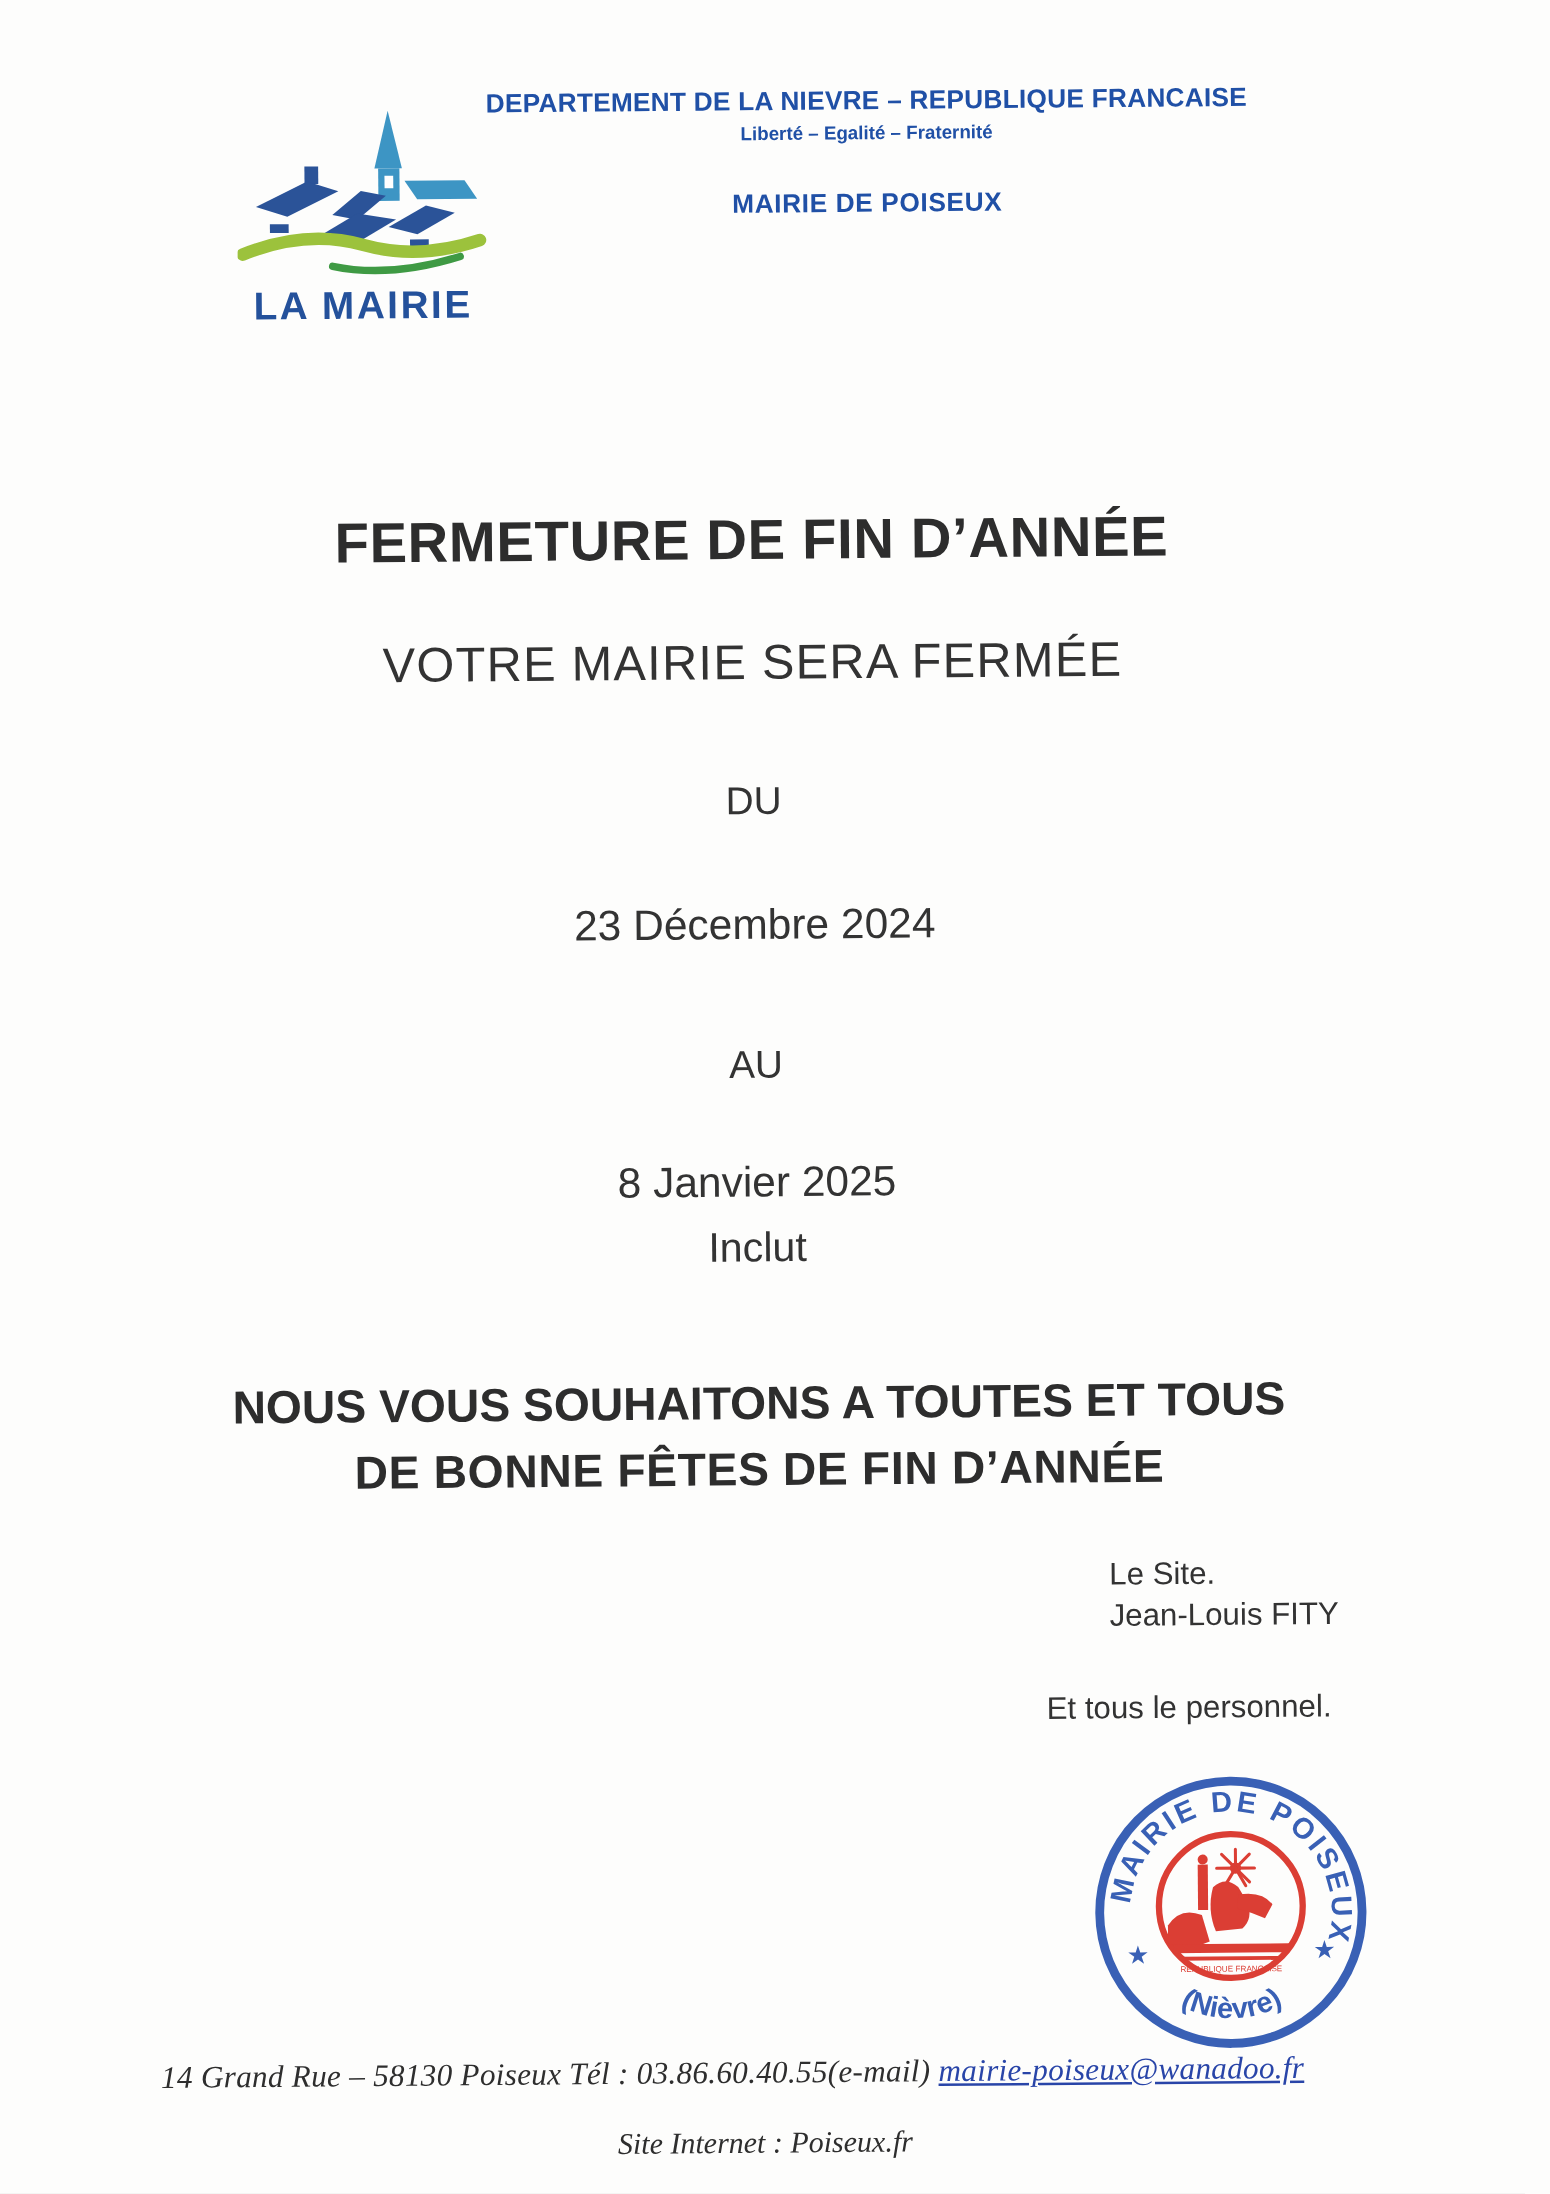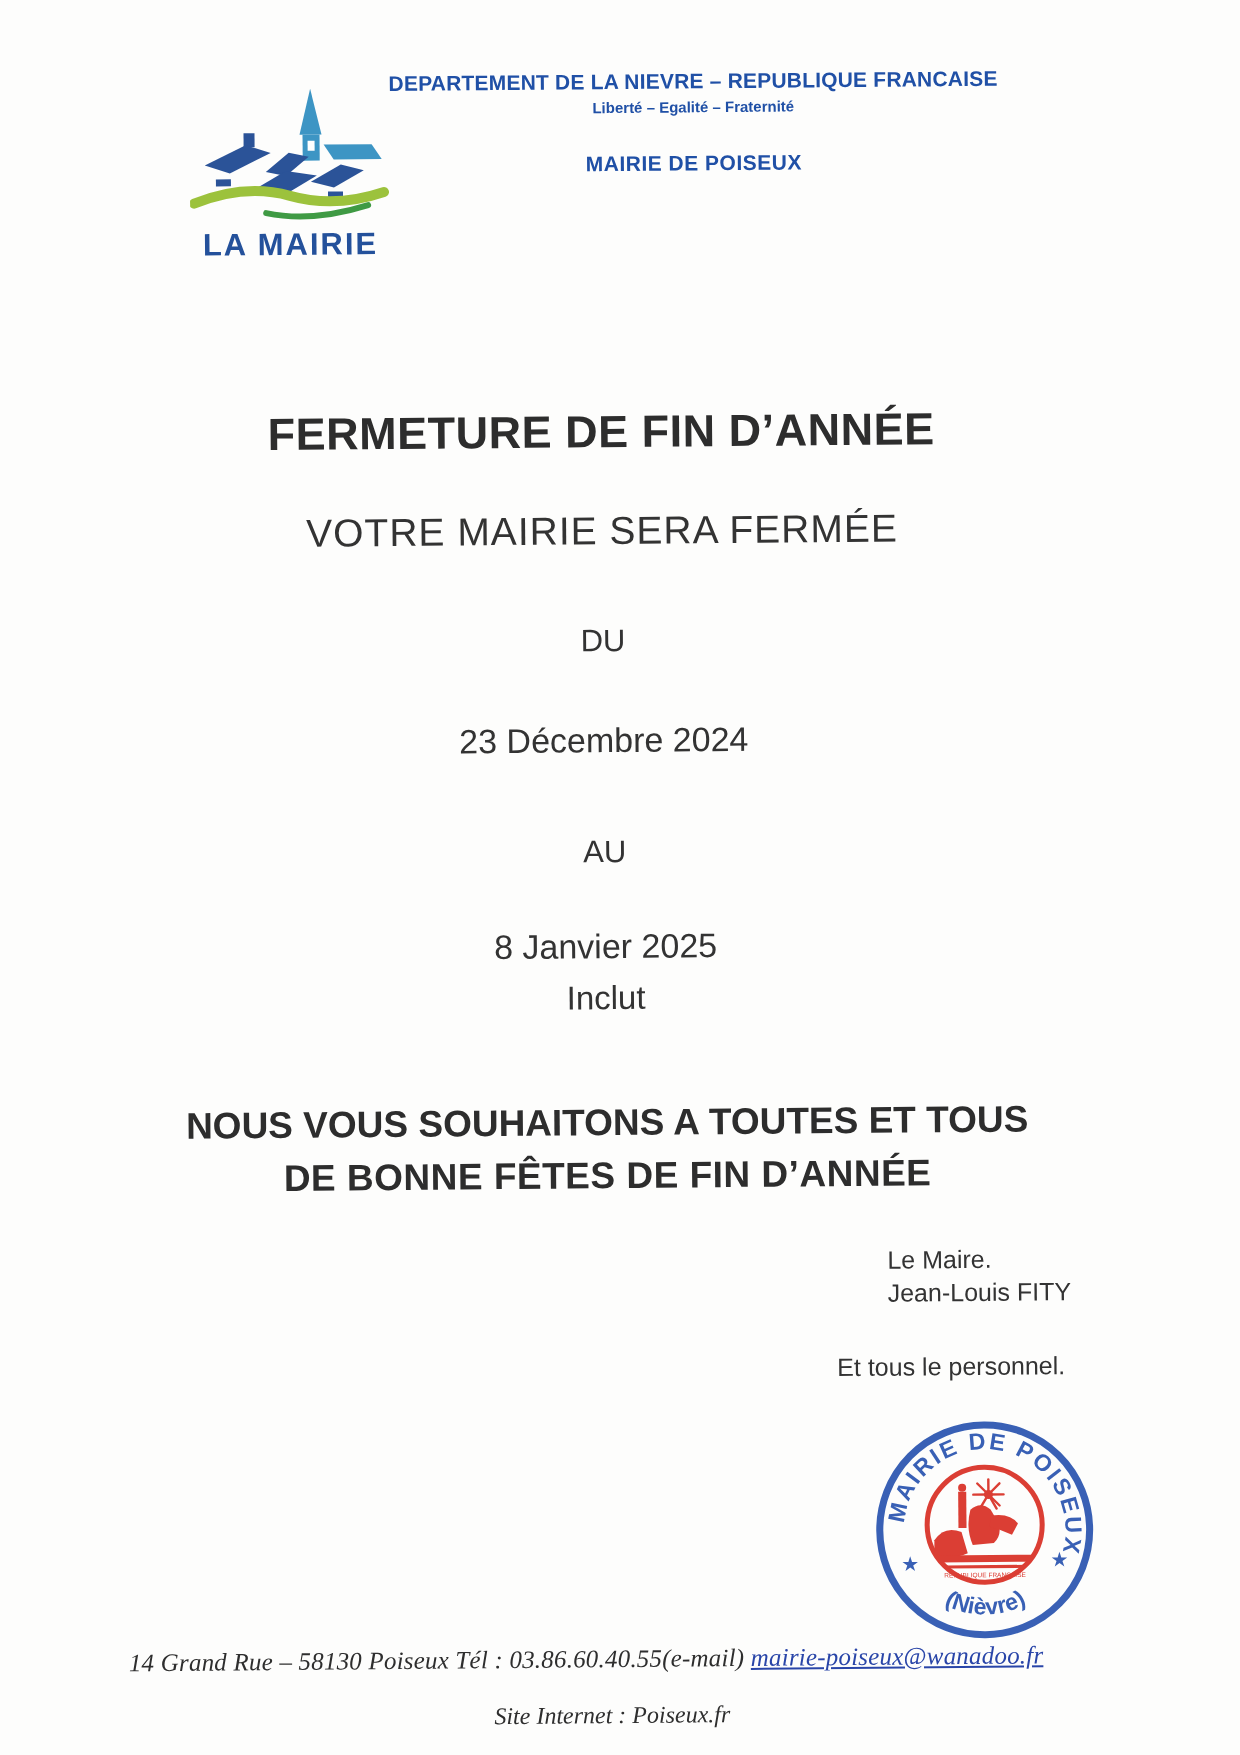--- a/index.html
+++ b/index.html
@@ -97,21 +97,21 @@
       <div class="t subtitle">VOTRE MAIRIE SERA FERMÉE</div>
       <div class="t lbl du">DU</div>
       <div class="t date1">23 Décembre 2024</div>
       <div class="t lbl au">AU</div>
       <div class="t date2">8 Janvier 2025</div>
       <div class="t inclut">Inclut</div>
       <div class="t wish1">NOUS VOUS SOUHAITONS A TOUTES ET TOUS</div>
       <div class="t wish2">DE BONNE FÊTES DE FIN D’ANNÉE</div>
     </div>
 
-    <div class="sig sig-role">Le Maire.</div>
+    <div class="sig sig-role">Le Site.</div>
     <div class="sig sig-name">Jean-Louis FITY</div>
     <div class="sig sig-staff">Et tous le personnel.</div>
 
     <div class="stamp">
       <svg width="226" height="226" viewBox="0 0 224 224" aria-hidden="true">
         <defs>
           <path id="arcTop" d="M 32.3,105 A 80,80 0 1 1 184.5,145.8" fill="none"></path>
           <path id="arcBot" d="M 63.8,180.8 A 84,84 0 0 0 160.2,180.8" fill="none"></path>
         </defs>
 

